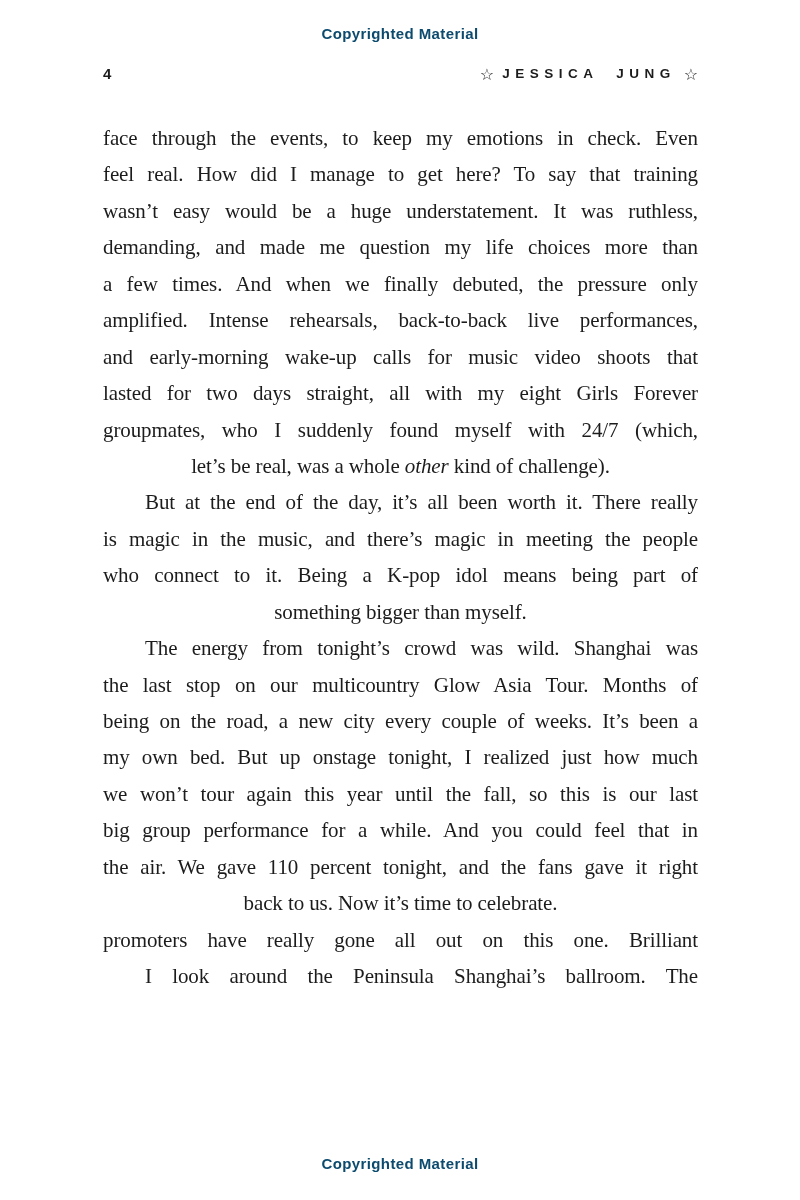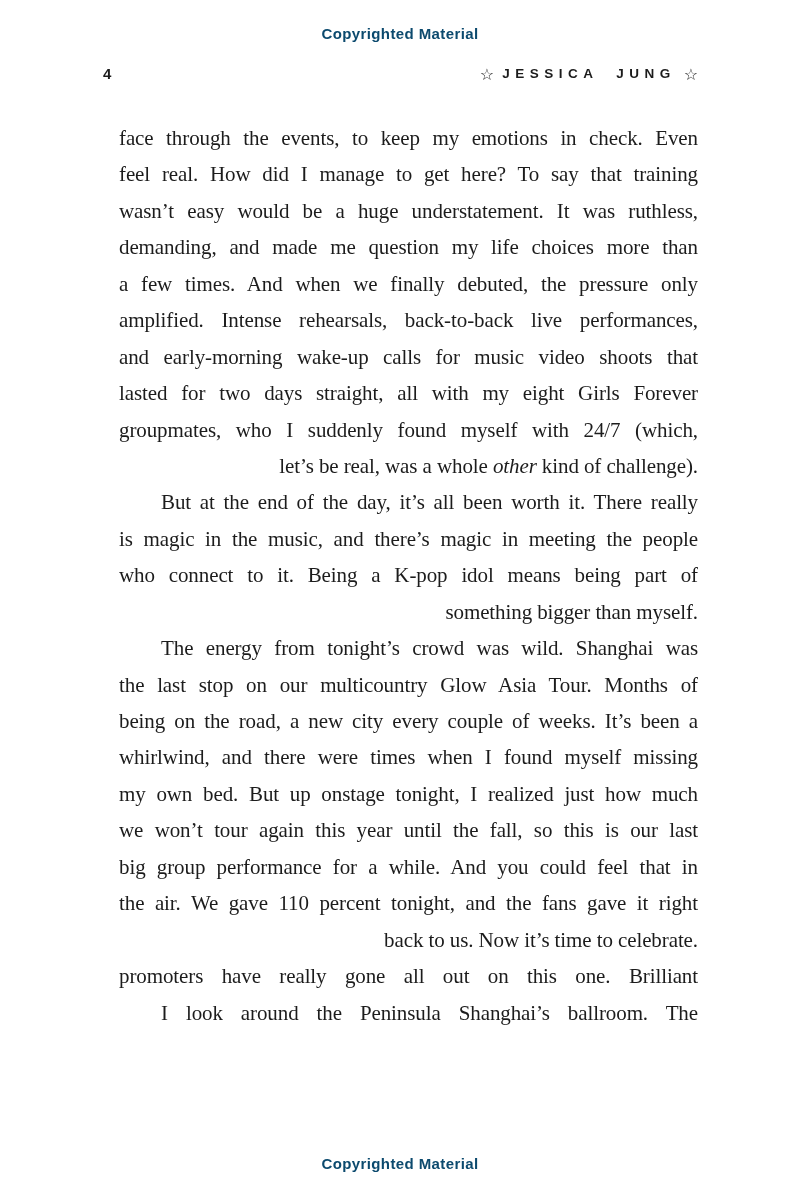--- a/index.html
+++ b/index.html
@@ -68,27 +68,26 @@
     top: 120px;
     left: 103px;
     width: 595px;
     font-size: 21px;
     line-height: 36.45px;
     color: #1c1c1c;
     letter-spacing: -0.1px;
   }
   .line {
     height: 36.45px;
-    text-align: right;
+    text-align: center;
     white-space: normal;
   }
   .line.just {
     text-align: justify;
     text-align-last: justify;
-    margin-left: 16px;
   }
   .line.indent {
     text-indent: 42px;
   }
   .line em {
     font-style: italic;
   }
 </style>
 </head>
 <body>
@@ -117,21 +116,20 @@
       <div class="line just">lasted for two days straight, all with my eight Girls Forever</div>
       <div class="line just">groupmates, who I suddenly found myself with 24/7 (which,</div>
       <div class="line">let’s be real, was a whole <em>other</em> kind of challenge).</div>
       <div class="line just indent">But at the end of the day, it’s all been worth it. There really</div>
       <div class="line just">is magic in the music, and there’s magic in meeting the people</div>
       <div class="line just">who connect to it. Being a K-pop idol means being part of</div>
       <div class="line">something bigger than myself.</div>
       <div class="line just indent">The energy from tonight’s crowd was wild. Shanghai was</div>
       <div class="line just">the last stop on our multicountry Glow Asia Tour. Months of</div>
       <div class="line just">being on the road, a new city every couple of weeks. It’s been a</div>
-      <div class="line just">whirlwind, and there were times when I found myself missing</div>
       <div class="line just">my own bed. But up onstage tonight, I realized just how much</div>
       <div class="line just">we won’t tour again this year until the fall, so this is our last</div>
       <div class="line just">big group performance for a while. And you could feel that in</div>
       <div class="line just">the air. We gave 110 percent tonight, and the fans gave it right</div>
       <div class="line">back to us. Now it’s time to celebrate.</div>
       <div class="line just">promoters have really gone all out on this one. Brilliant</div>
       <div class="line just indent">I look around the Peninsula Shanghai’s ballroom. The</div>
     </div>
 
   <div class="copyright bottom">Copyrighted Material</div>

